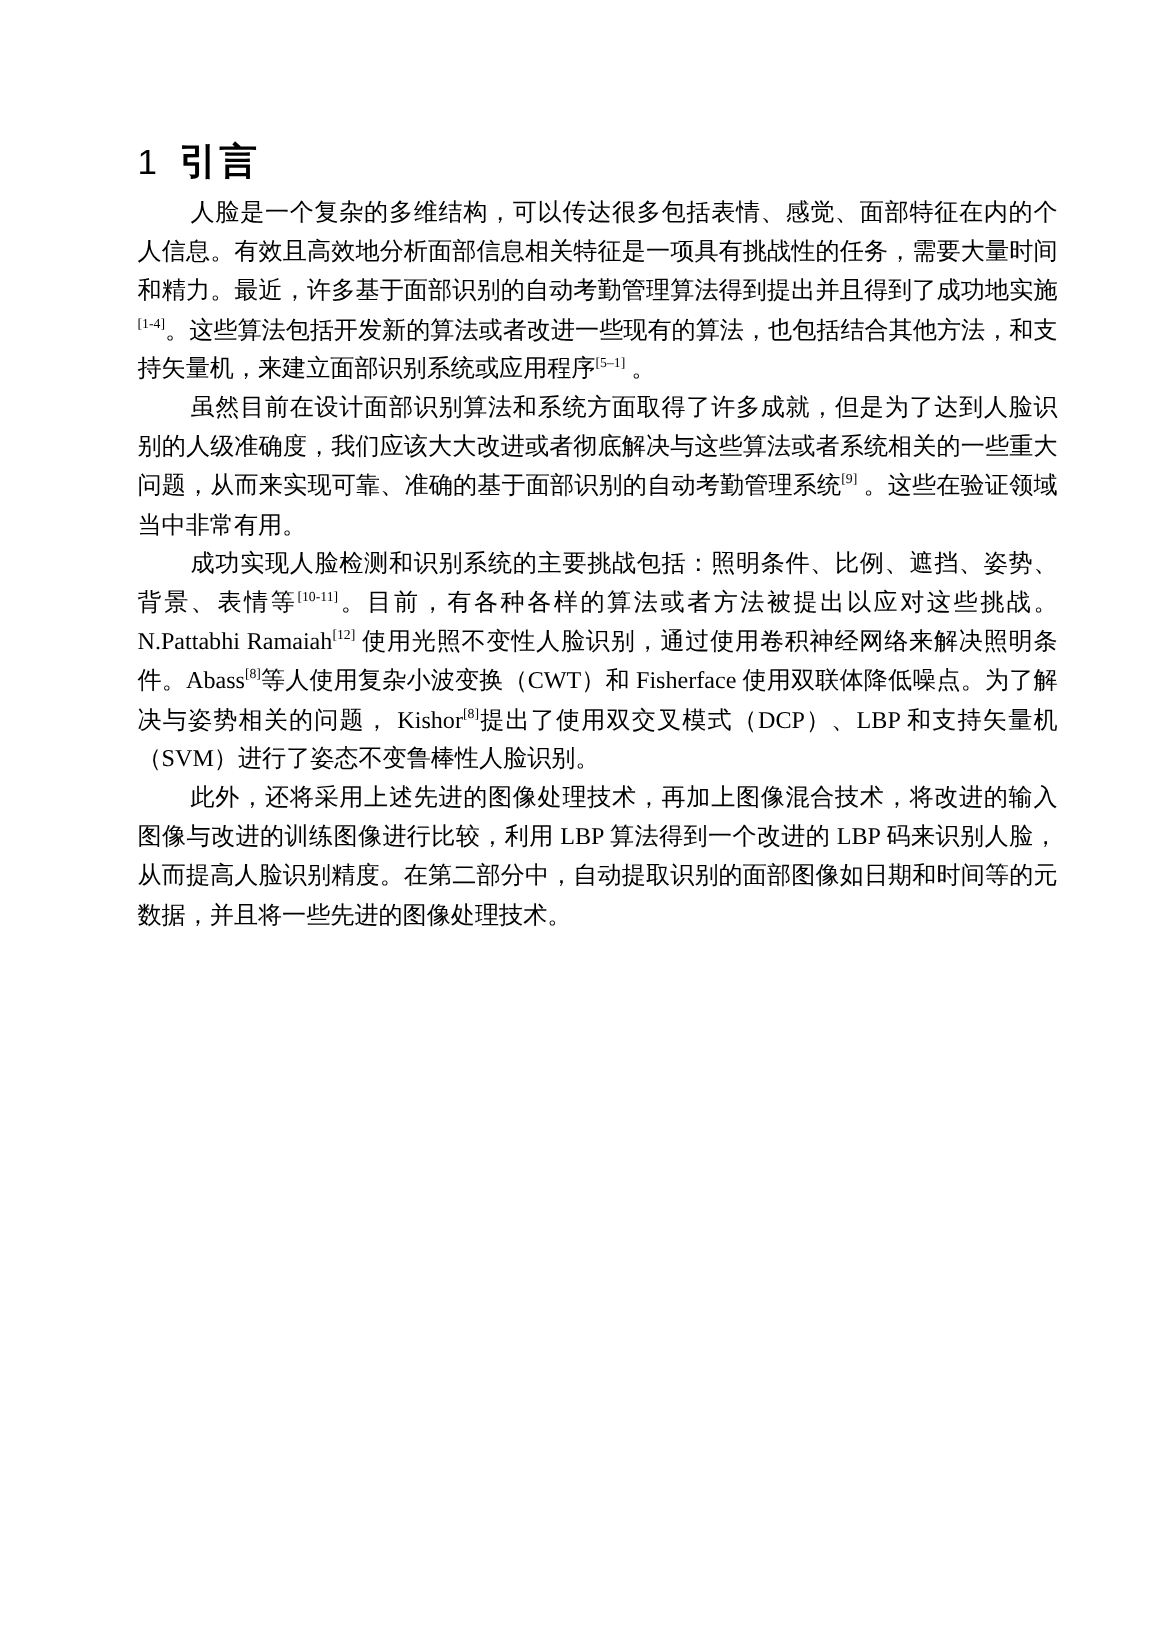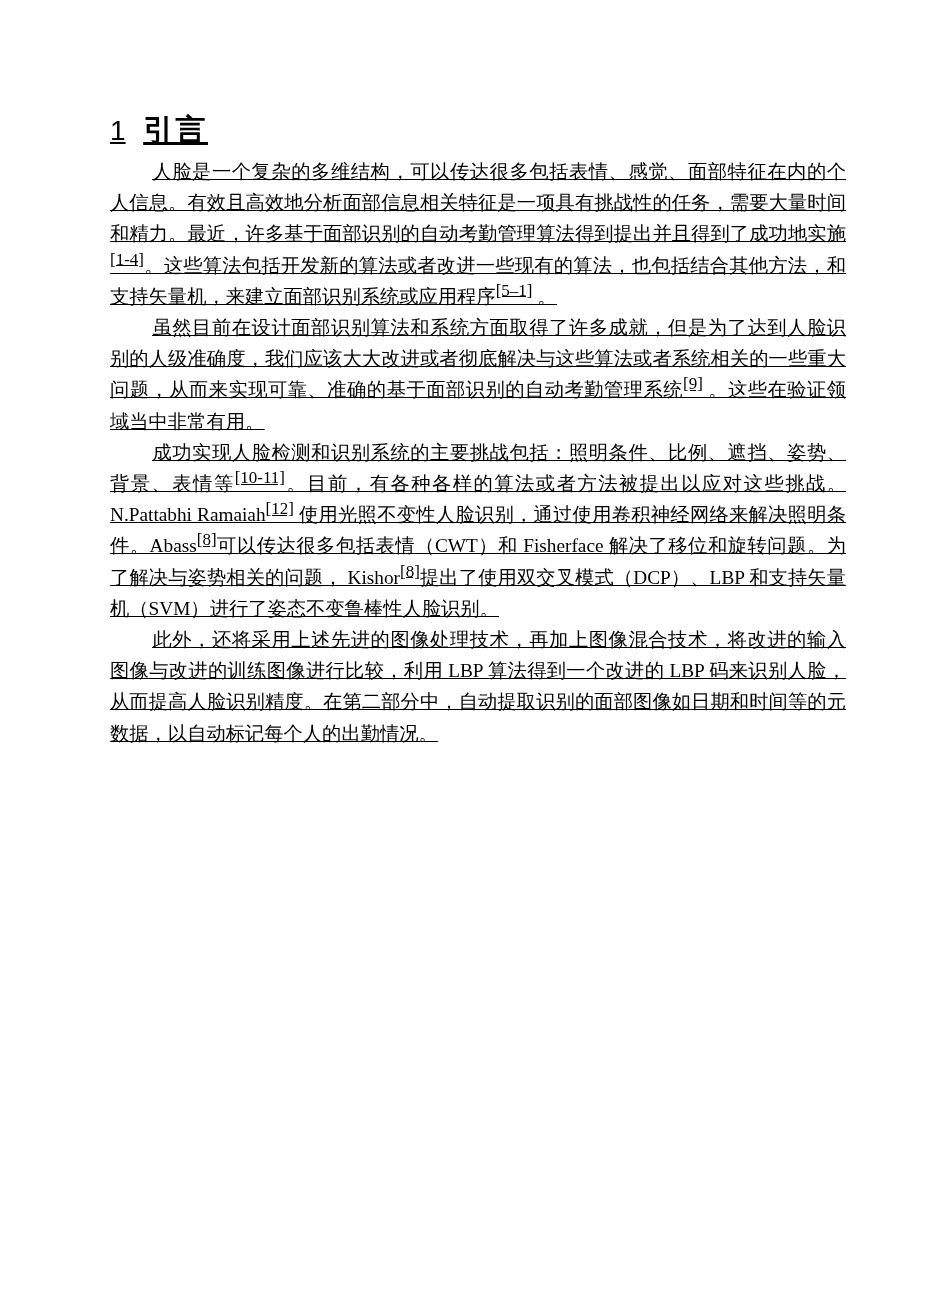--- a/index.html
+++ b/index.html
@@ -1,15 +1,15 @@
 <!DOCTYPE html>
 <html><head>
 <meta charset="utf-8">
 <style>
-  * { margin: 0; padding: 0; box-sizing: border-box; text-decoration: underline; }
+  * { margin: 0; padding: 0; box-sizing: border-box; }
   html, body { width: 926px; height: 1309px; }
   body {
     background: #ffffff;
     font-family: "Liberation Serif", "DejaVu Serif", serif;
     color: #000000;
   }
   .page {
     position: relative;
     width: 926px;
     height: 1309px;
@@ -43,31 +43,31 @@
   .body-text p {
     font-size: 19.3px;
     line-height: 31.2px;
     color: #000000;
     text-align: justify;
     text-justify: inter-ideograph;
     text-indent: 2.2em;
     margin: 0;
   }
   .body-text p sup {
-    font-size: 17px;
+    font-size: 11px;
     line-height: 0;
     vertical-align: super;
   }
 </style>
 </head>
 <body>
 
 <div class="page">
   <div class="content">
     <h1 class="heading"><span class="num">1</span><span class="title">引言</span></h1>
     <div class="body-text">
       <p><span>人脸是一个复杂的多维结构，可以传达很多包括表情、感觉、面部特征在内的个人信息。有效且高效地分析面部信息相关特征是一项具有挑战性的任务，需要大量时间和精力。最近，许多基于面部识别的自动考勤管理算法得到提出并且得到了成功地实施</span><sup>[1-4]</sup><span>。这些算法包括开发新的算法或者改进一些现有的算法，也包括结合其他方法，和支持矢量机，来建立面部识别系统或应用程序</span><sup>[5–1]</sup><span> 。</span></p>
       <p><span>虽然目前在设计面部识别算法和系统方面取得了许多成就，但是为了达到人脸识别的人级准确度，我们应该大大改进或者彻底解决与这些算法或者系统相关的一些重大问题，从而来实现可靠、准确的基于面部识别的自动考勤管理系统</span><sup>[9]</sup><span> 。这些在验证领域当中非常有用。</span></p>
-      <p><span>成功实现人脸检测和识别系统的主要挑战包括：照明条件、比例、遮挡、姿势、背景、表情等</span><sup>[10-11]</sup><span>。目前，有各种各样的算法或者方法被提出以应对这些挑战。N.Pattabhi Ramaiah</span><sup>[12]</sup><span> 使用光照不变性人脸识别，通过使用卷积神经网络来解决照明条件。Abass</span><sup>[8]</sup><span>可以传达很多包括表情（CWT）和 Fisherface 解决了移位和旋转问题。为了解决与姿势相关的问题， Kishor</span><sup>[8]</sup><span>提出了使用双交叉模式（DCP）、LBP 和支持矢量机（SVM）进行了姿态不变鲁棒性人脸识别。</span></p>
-      <p><span>此外，还将采用上述先进的图像处理技术，再加上图像混合技术，将改进的输入图像与改进的训练图像进行比较，利用 LBP 算法得到一个改进的 LBP 码来识别人脸，从而提高人脸识别精度。在第二部分中，自动提取识别的面部图像如日期和时间等的元数据，以自动标记每个人的出勤情况。</span></p>
+      <p><span>成功实现人脸检测和识别系统的主要挑战包括：照明条件、比例、遮挡、姿势、背景、表情等</span><sup>[10-11]</sup><span>。目前，有各种各样的算法或者方法被提出以应对这些挑战。N.Pattabhi Ramaiah</span><sup>[12]</sup><span> 使用光照不变性人脸识别，通过使用卷积神经网络来解决照明条件。Abass</span><sup>[8]</sup><span>等人使用复杂小波变换（CWT）和 Fisherface 使用双联体降低噪点。为了解决与姿势相关的问题， Kishor</span><sup>[8]</sup><span>提出了使用双交叉模式（DCP）、LBP 和支持矢量机（SVM）进行了姿态不变鲁棒性人脸识别。</span></p>
+      <p><span>此外，还将采用上述先进的图像处理技术，再加上图像混合技术，将改进的输入图像与改进的训练图像进行比较，利用 LBP 算法得到一个改进的 LBP 码来识别人脸，从而提高人脸识别精度。在第二部分中，自动提取识别的面部图像如日期和时间等的元数据，并且将一些先进的图像处理技术。</span></p>
     </div>
   </div>
 </div>
 
 </body></html>

